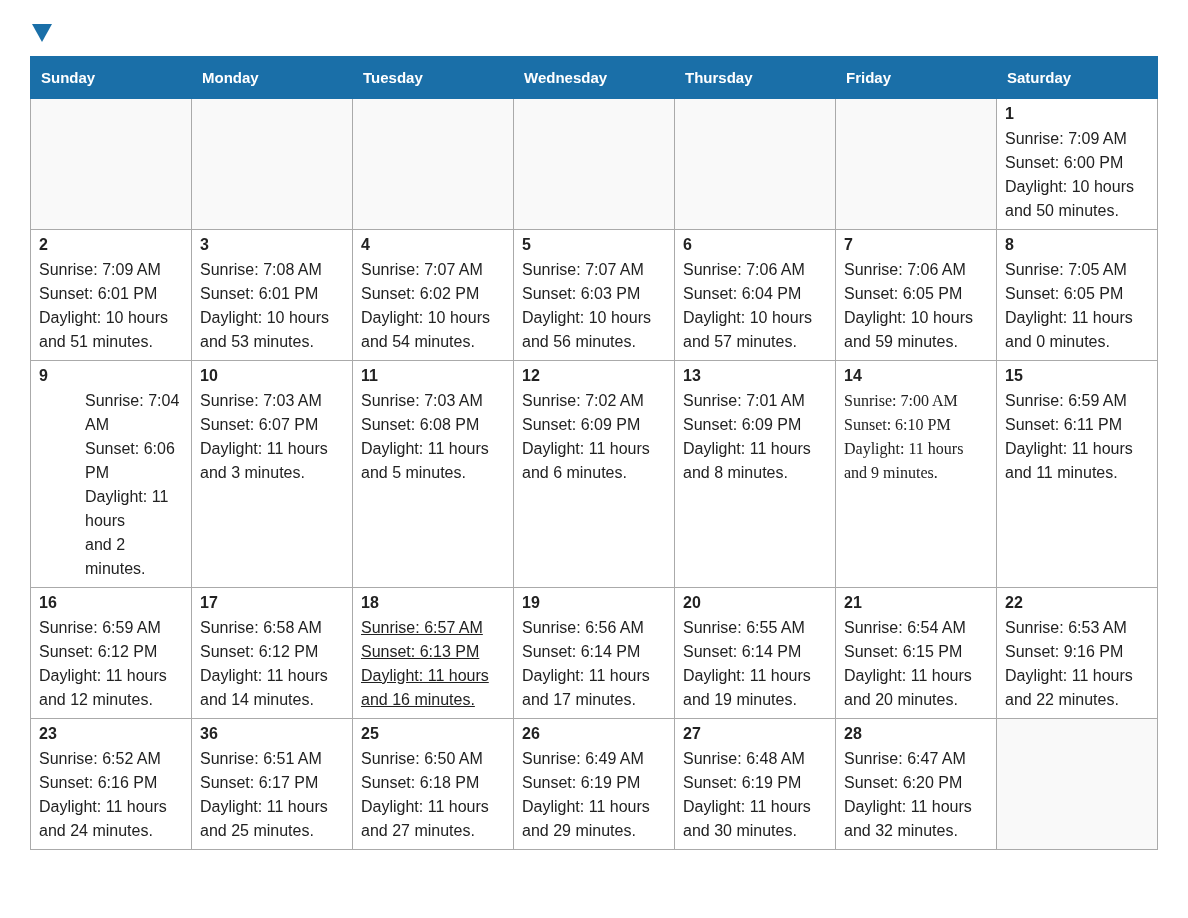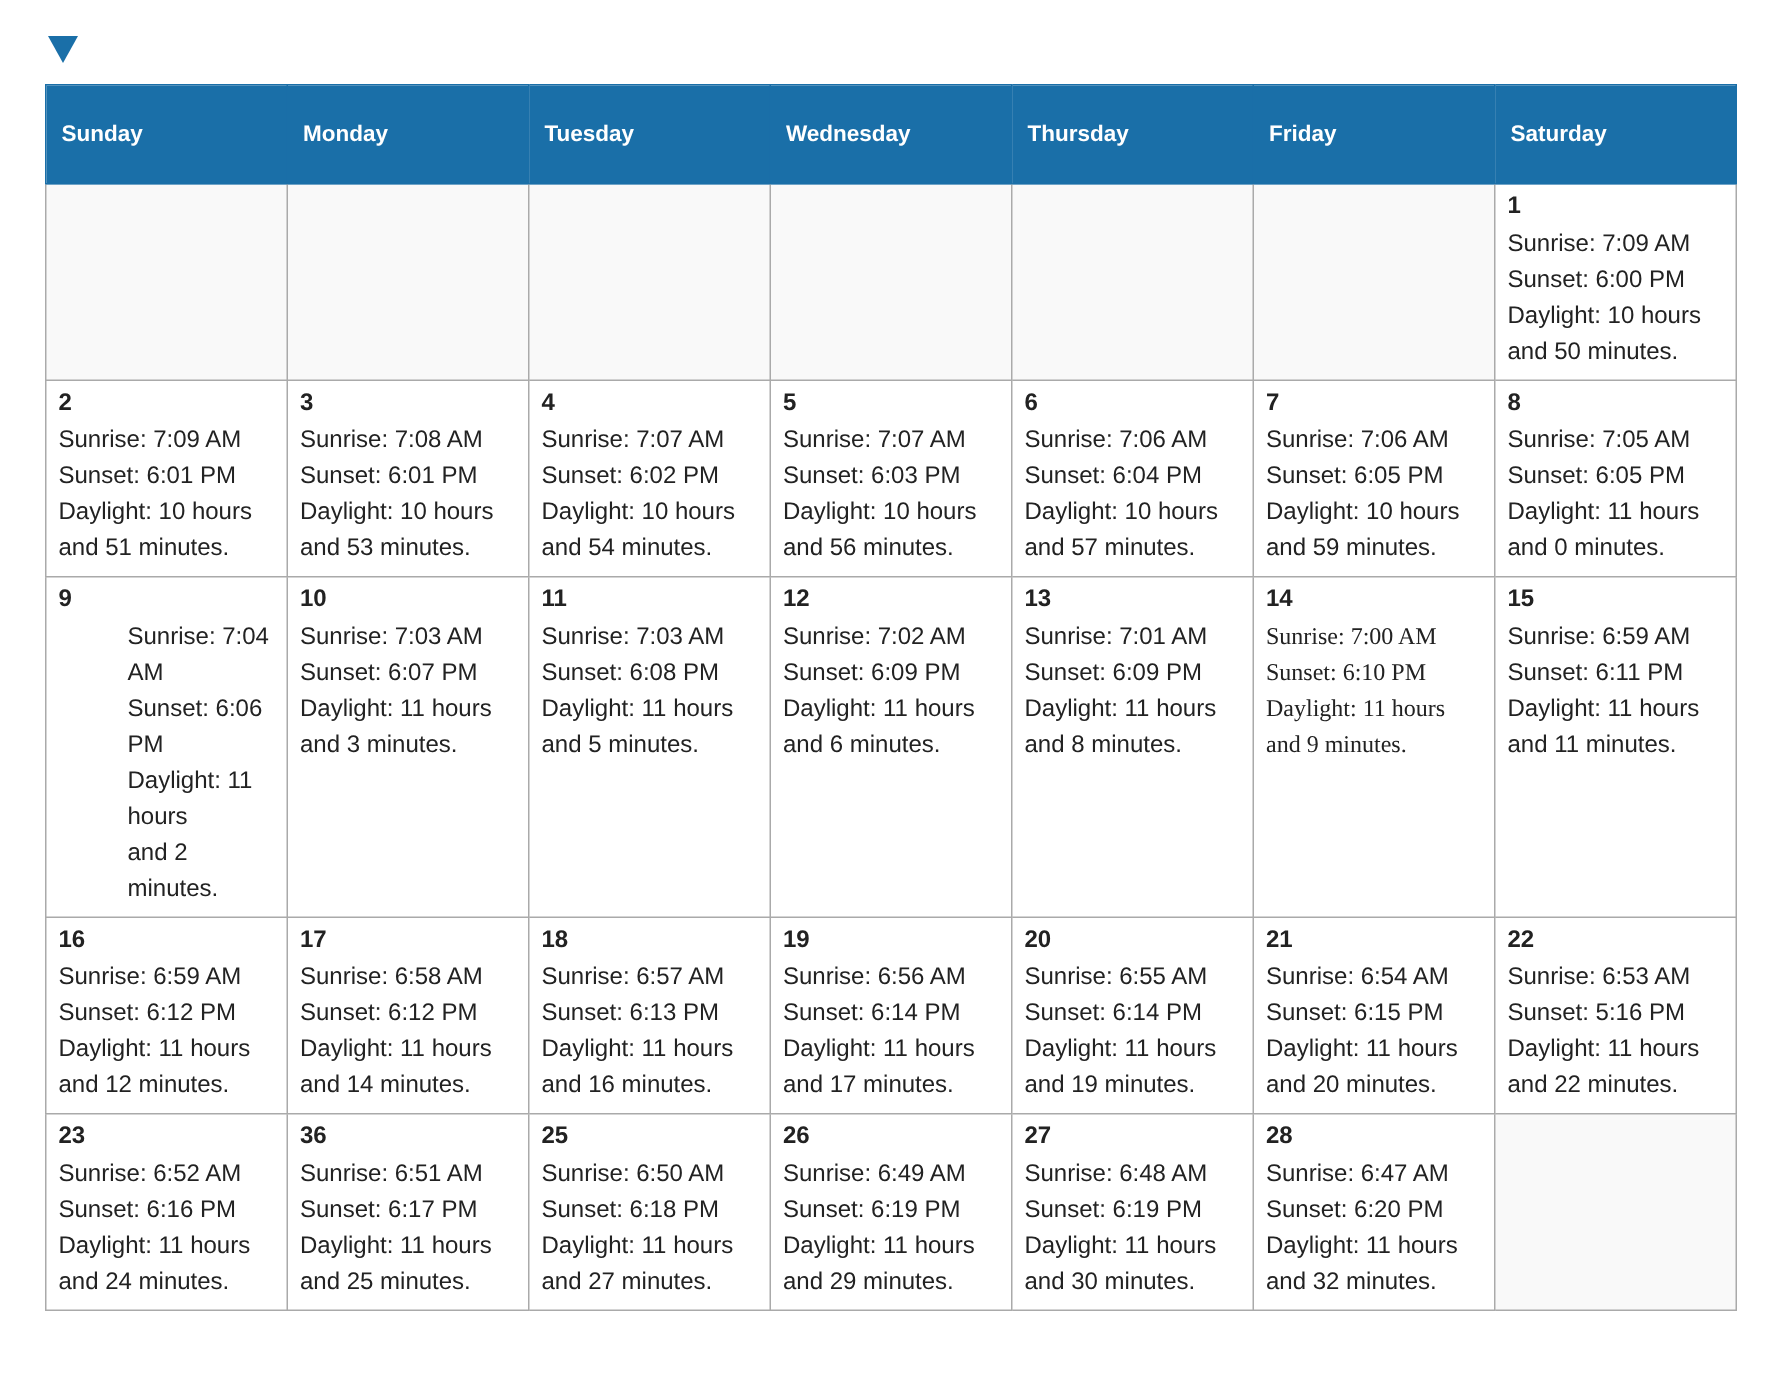--- a/index.html
+++ b/index.html
@@ -63,21 +63,21 @@
     .calendar {
       width: 100%;
       border-collapse: collapse;
       table-layout: fixed;
     }
     .calendar thead tr th {
       background: #1a6fa8;
       color: #fff;
       font-size: 15px;
       font-weight: bold;
-      padding: 24px 10px;
+      padding: 12px 10px;
       text-align: left;
       border: 1px solid #1a6fa8;
     }
     .calendar tbody tr td {
       border: 1px solid #aaa;
       vertical-align: top;
       padding: 6px 8px;
       height: 110px;
       font-size: 13px;
       color: #222;
@@ -255,21 +255,21 @@
         </td>
         <td>
           <span class="day-number">17</span>
           <div class="day-info" style="white-space: pre-line;">Sunrise: 6:58 AM
 Sunset: 6:12 PM
 Daylight: 11 hours
 and 14 minutes.</div>
         </td>
         <td>
           <span class="day-number">18</span>
-          <div class="day-info" style="white-space: pre-line;">Sunrise: 6:57 AM
+          <div class="day-info" style="white-space: pre-line; text-decoration: underline;">Sunrise: 6:57 AM
 Sunset: 6:13 PM
 Daylight: 11 hours
 and 16 minutes.</div>
         </td>
         <td>
           <span class="day-number">19</span>
           <div class="day-info" style="white-space: pre-line;">Sunrise: 6:56 AM
 Sunset: 6:14 PM
 Daylight: 11 hours
 and 17 minutes.</div>
@@ -284,21 +284,21 @@
         <td>
           <span class="day-number">21</span>
           <div class="day-info" style="white-space: pre-line;">Sunrise: 6:54 AM
 Sunset: 6:15 PM
 Daylight: 11 hours
 and 20 minutes.</div>
         </td>
         <td>
           <span class="day-number">22</span>
           <div class="day-info" style="white-space: pre-line;">Sunrise: 6:53 AM
-Sunset: 5:16 PM
+Sunset: 9:16 PM
 Daylight: 11 hours
 and 22 minutes.</div>
         </td>
       </tr>
       <tr>
         <td>
           <span class="day-number">23</span>
           <div class="day-info" style="white-space: pre-line;">Sunrise: 6:52 AM
 Sunset: 6:16 PM
 Daylight: 11 hours

